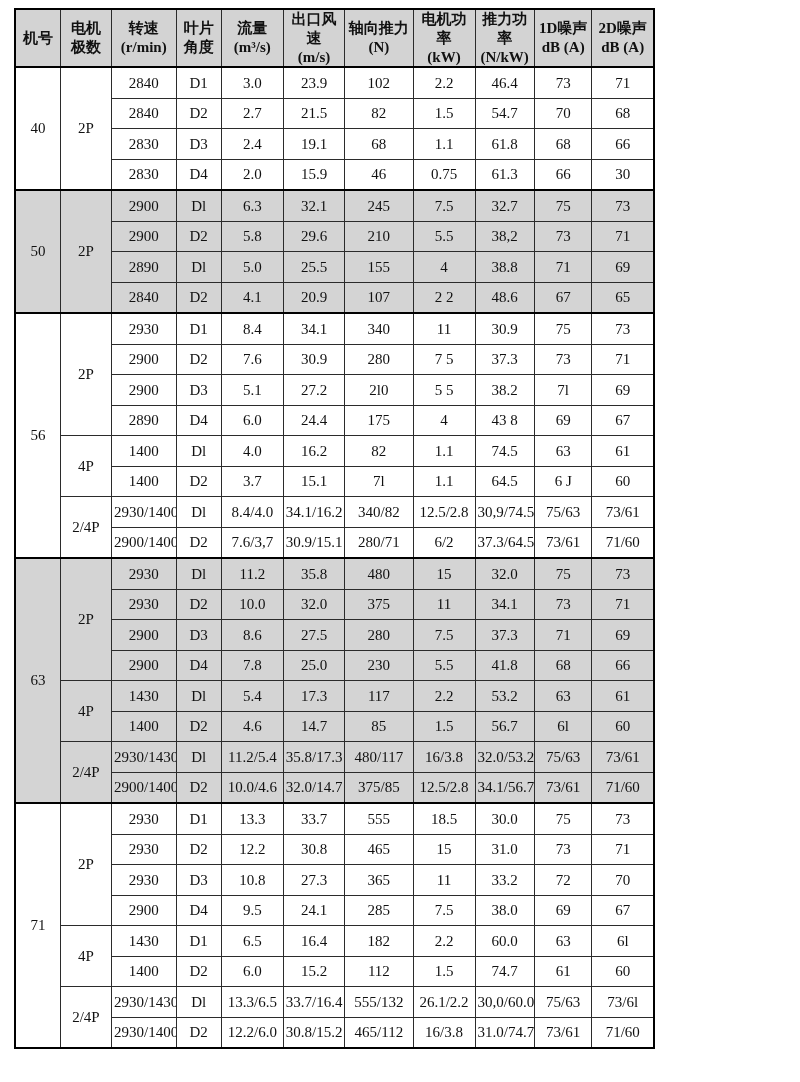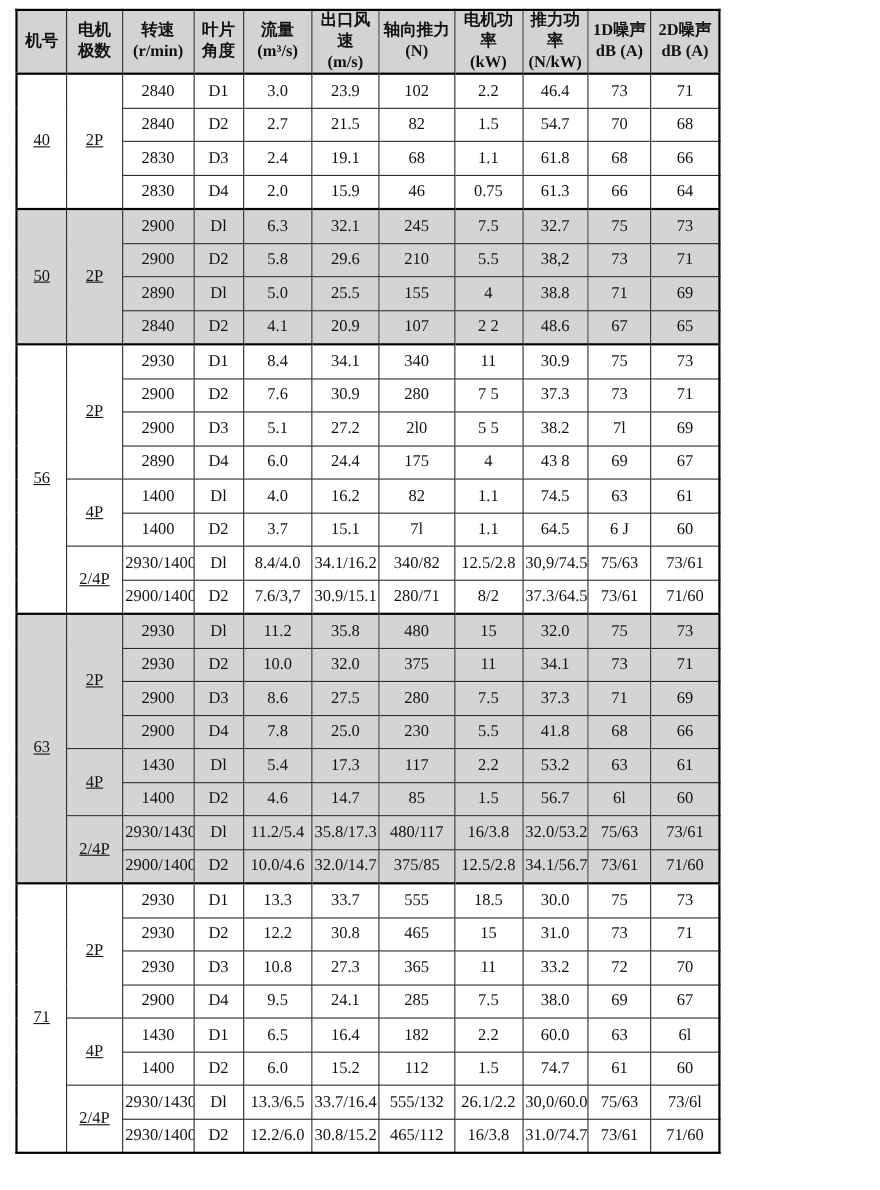--- a/index.html
+++ b/index.html
@@ -39,21 +39,21 @@
     line-height: 1.25;
   }
   table.spec td {
     height: 29.5px;
     font-size: 15px;
     white-space: nowrap;
   }
   tr.section-start td { border-top: 2px solid #000; }
   thead th { border-bottom: 2px solid #000; }
   tbody tr.shaded td { background: #d4d4d4; }
-  td.size-cell, td.poles-cell { font-size: 15px; text-decoration: underline; }
+  td.size-cell, td.poles-cell { font-size: 15px; }
 </style>
 </head>
 <body>
 
 <div class="page">
   <table class="spec">
     <colgroup>
         <col style="width: 7.1%;">
         <col style="width: 8%;">
         <col style="width: 10.1%;">
@@ -129,21 +129,21 @@
         </tr>
         <tr>
           <td>2830</td>
           <td>D4</td>
           <td>2.0</td>
           <td>15.9</td>
           <td>46</td>
           <td>0.75</td>
           <td>61.3</td>
           <td>66</td>
-          <td>64</td>
+          <td>30</td>
         </tr>
         <tr class="shaded section-start">
           <td class="size-cell" rowspan="4">50</td>
           <td class="poles-cell" rowspan="4">2P</td>
           <td>2900</td>
           <td>Dl</td>
           <td>6.3</td>
           <td>32.1</td>
           <td>245</td>
           <td>7.5</td>
@@ -264,21 +264,21 @@
           <td>30,9/74.5</td>
           <td>75/63</td>
           <td>73/61</td>
         </tr>
         <tr>
           <td>2900/1400</td>
           <td>D2</td>
           <td>7.6/3,7</td>
           <td>30.9/15.1</td>
           <td>280/71</td>
-          <td>8/2</td>
+          <td>6/2</td>
           <td>37.3/64.5</td>
           <td>73/61</td>
           <td>71/60</td>
         </tr>
         <tr class="shaded section-start">
           <td class="size-cell" rowspan="8">63</td>
           <td class="poles-cell" rowspan="4">2P</td>
           <td>2930</td>
           <td>Dl</td>
           <td>11.2</td>

